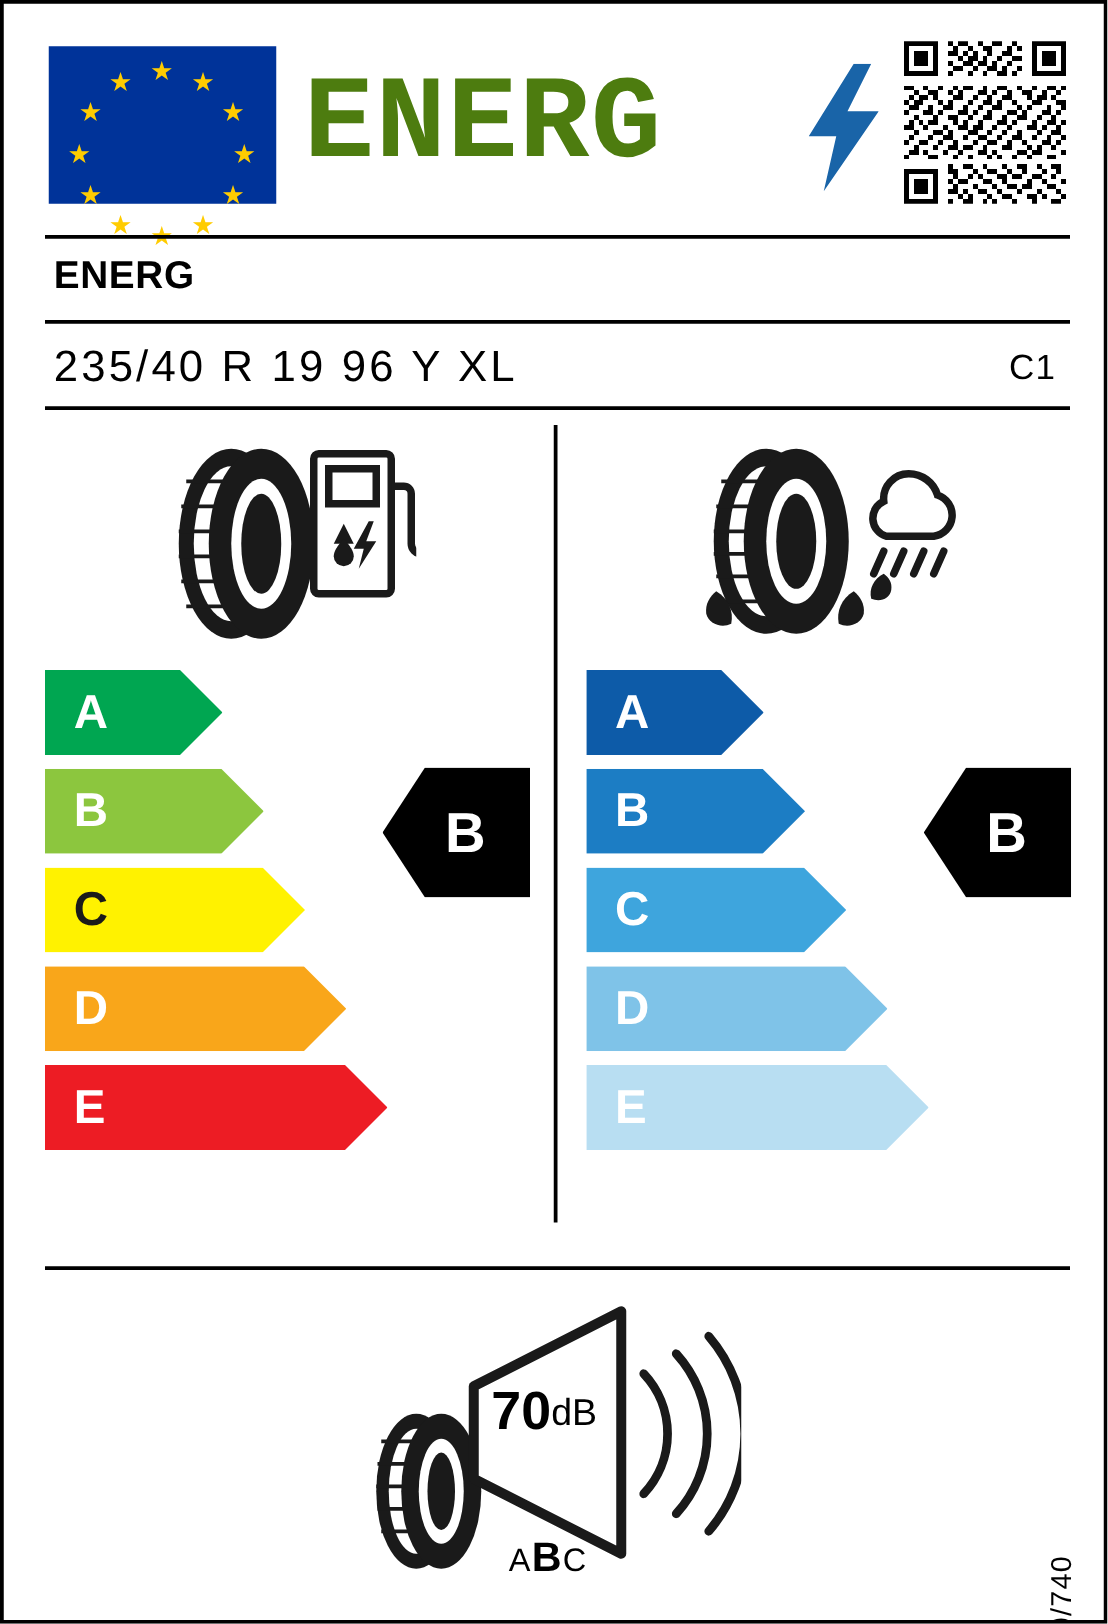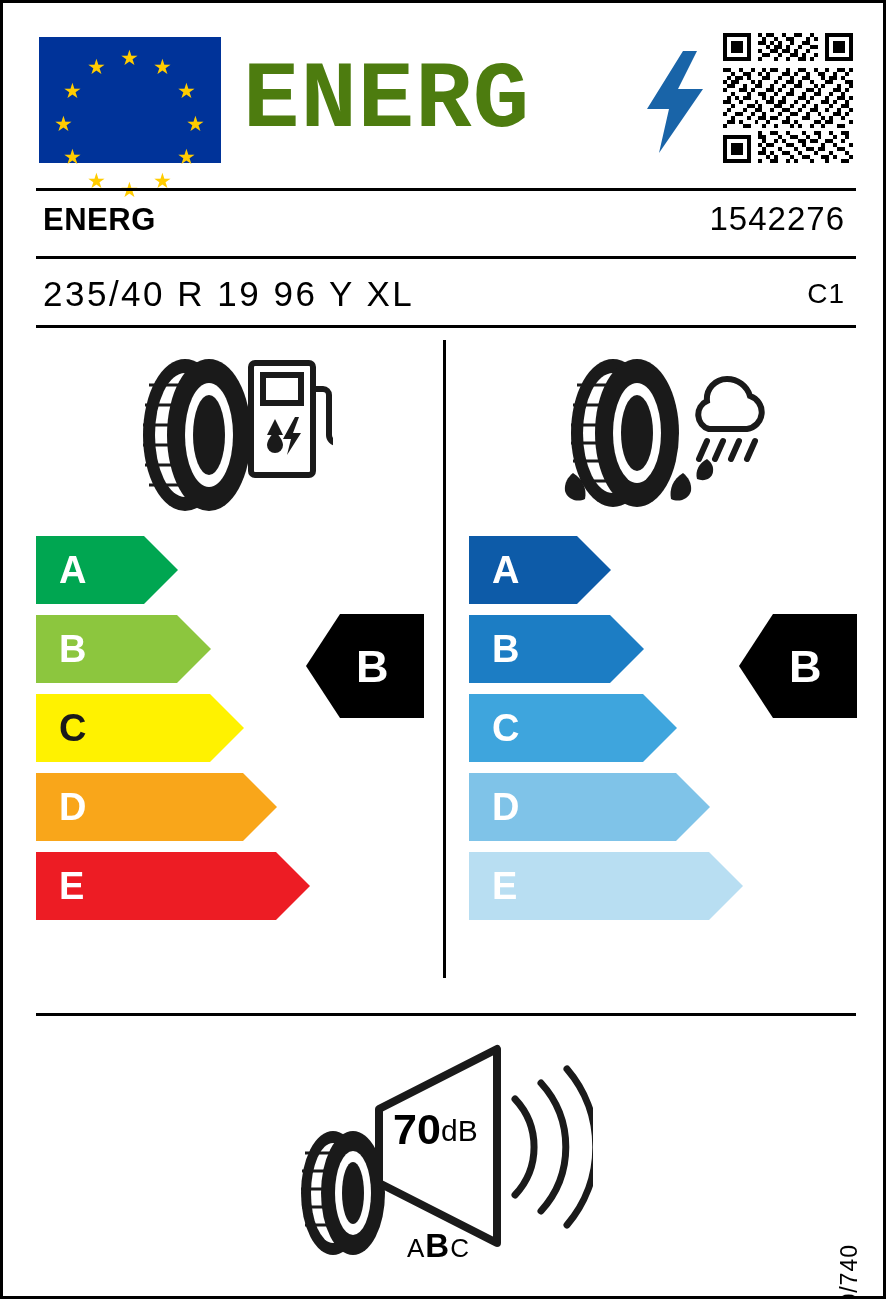--- a/index.html
+++ b/index.html
@@ -523,21 +523,20 @@
       </g>
     </svg>
   </div>
 
   <div class="rule rule-1"></div>
   <div class="rule rule-2"></div>
   <div class="rule rule-3"></div>
   <div class="rule rule-4"></div>
 
   <div class="brand">ENERG</div>
-  <div class="code">1542276</div>
   <div class="tyre-size">235/40 R 19 96 Y XL</div>
   <div class="tyre-class">C1</div>
 
   <div class="v-divider"></div>
 
   <svg class="icon-fuel-tyre" viewBox="0 0 210 160">
     <g fill="#1a1a1a">
 
       <ellipse cx="62" cy="80" rx="42" ry="76" fill="#1a1a1a"></ellipse>
       <ellipse cx="62" cy="80" rx="30" ry="62" fill="#ffffff"></ellipse>

